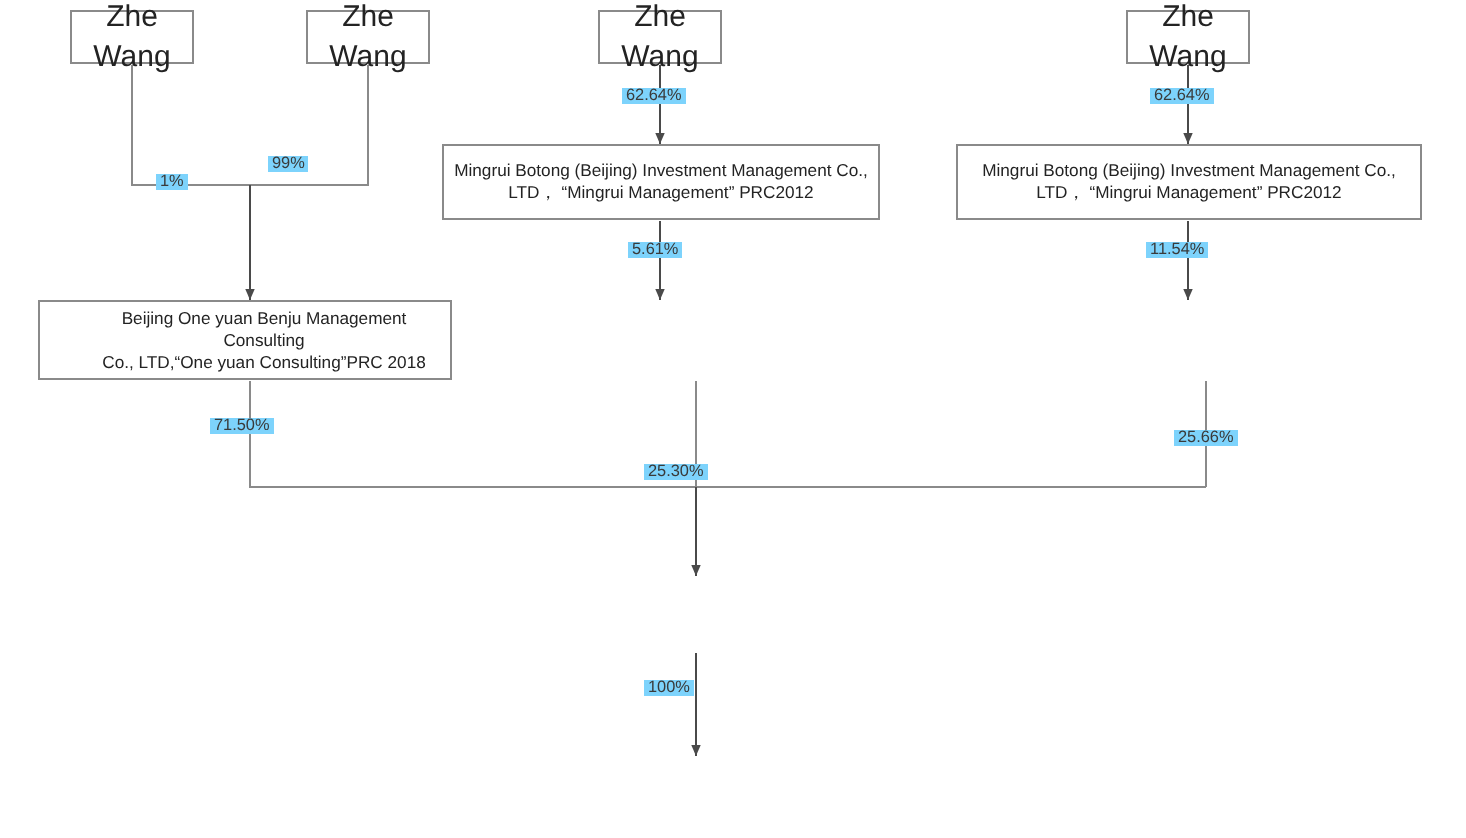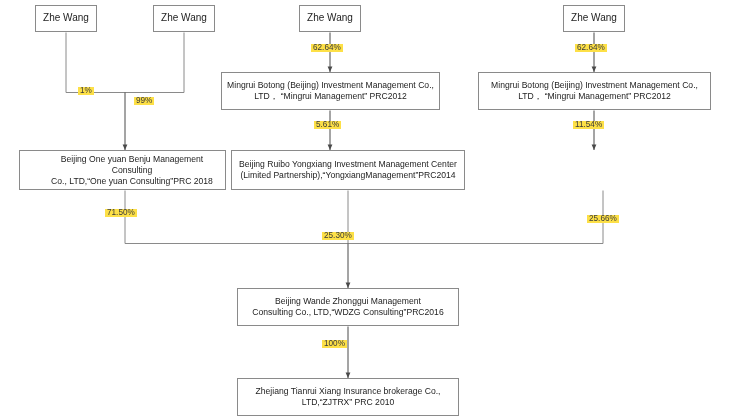--- a/index.html
+++ b/index.html
@@ -40,31 +40,31 @@
     color: #232323;
     padding: 2px 4px;
     z-index: 2;
   }
   .node-text {
     display: block;
     width: 100%;
     white-space: pre-line;
   }
   .person {
-    font-size: 10px;
+    font-size: 15px;
     text-align: center;
   }
   .entity {
     font-size: 8.6px;
   }
   .edge-label {
     position: absolute;
     font-size: 8.2px;
     color: #3a3a3a;
-    background: #fde047;
+    background: #7dd3fc;
     padding: 0 2px;
     white-space: nowrap;
     z-index: 3;
     line-height: 1;
   }
 </style>
 </head>
 <body>
 
 <div id="diagram">
@@ -120,37 +120,25 @@
   </div>
   <div class="node entity" style="left:478px; top:72px; width:233px; height:38px;">
     <span class="node-text">Mingrui Botong (Beijing) Investment Management Co.,
 LTD，  “Mingrui Management”  PRC2012</span>
   </div>
 
   <div class="node entity" style="left:19px; top:150px; width:207px; height:40px;padding-left:23px;">
     <span class="node-text">Beijing One yuan Benju Management Consulting
 Co., LTD,“One yuan Consulting”PRC 2018</span>
   </div>
-  <div class="node entity" style="left:231px; top:150px; width:234px; height:40px;">
-    <span class="node-text">Beijing Ruibo Yongxiang Investment Management Center
-(Limited Partnership),“YongxiangManagement”PRC2014</span>
-  </div>
 
-  <div class="node entity" style="left:237px; top:288px; width:222px; height:38px;">
-    <span class="node-text">Beijing Wande Zhonggui Management
-Consulting Co., LTD,“WDZG Consulting”PRC2016</span>
-  </div>
 
-  <div class="node entity" style="left:237px; top:378px; width:222px; height:38px;">
-    <span class="node-text">Zhejiang Tianrui Xiang Insurance brokerage Co.,
-LTD,“ZJTRX”  PRC 2010</span>
-  </div>
 
   <div class="edge-label" style="left:78px; top:87px;">1%</div>
-  <div class="edge-label" style="left:134px; top:97px;">99%</div>
+  <div class="edge-label" style="left:134px; top:78px;">99%</div>
   <div class="edge-label" style="left:311px; top:44px;">62.64%</div>
   <div class="edge-label" style="left:575px; top:44px;">62.64%</div>
   <div class="edge-label" style="left:314px; top:121px;">5.61%</div>
   <div class="edge-label" style="left:573px; top:121px;">11.54%</div>
   <div class="edge-label" style="left:105px; top:209px;">71.50%</div>
   <div class="edge-label" style="left:322px; top:215px;margin-top:17px;">25.30%</div>
   <div class="edge-label" style="left:587px; top:215px;">25.66%</div>
   <div class="edge-label" style="left:322px; top:340px;">100%</div>
 
 </div>

